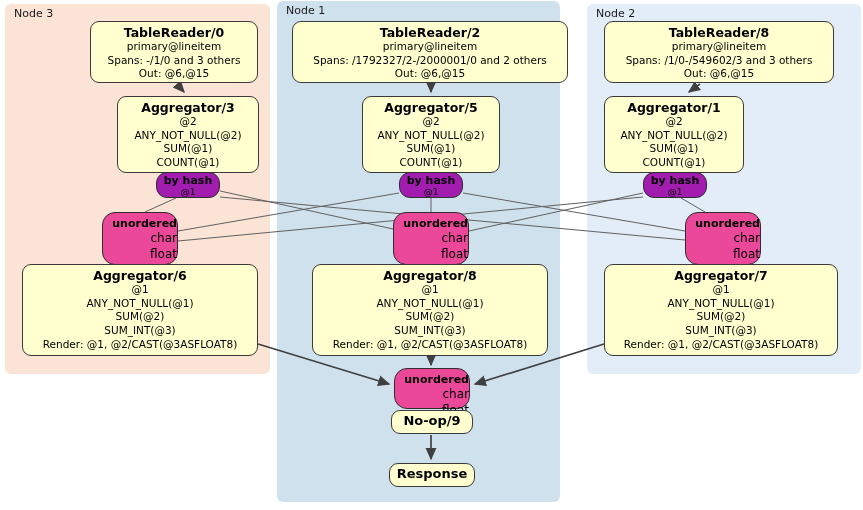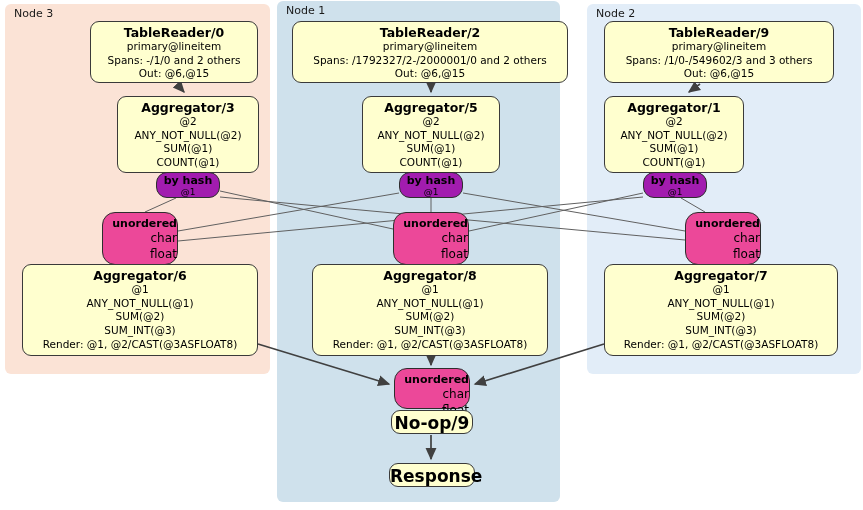--- a/index.html
+++ b/index.html
@@ -24,21 +24,21 @@
     text-align:center;box-sizing:border-box;z-index:4;color:#000;
   }
   .router .title{font-weight:bold;font-size:11px;line-height:1.15;padding-top:2px;}
   .router .detail{font-size:9px;line-height:1.1;}
   .sync{
     position:absolute;background:#ec4899;border:1px solid #2e2e2e;border-radius:13px;
     text-align:right;box-sizing:border-box;z-index:3;color:#000;
   }
   .sync .title{font-weight:bold;font-size:11px;line-height:1.2;padding-top:4px;}
   .sync .line{font-size:12px;line-height:1.35;}
-  .terminal .title{font-size:17px;}
+  .terminal .title{font-size:13px;}
 </style>
 </head>
 <body>
 
 <div class="canvas">
 
   <div class="region region-node3">
     <div class="region-label">Node 3</div>
   </div>
   <div class="region region-node1">
@@ -74,31 +74,31 @@
       <line x1="258" y1="344" x2="389" y2="384" marker-end="url(#arrow)"></line>
       <line x1="431" y1="357" x2="431" y2="365" marker-end="url(#arrow)"></line>
       <line x1="604" y1="344" x2="475" y2="384" marker-end="url(#arrow)"></line>
       <line x1="431" y1="435" x2="431" y2="459" marker-end="url(#arrow)"></line>
     </g>
   </svg>
 
   <div class="proc" style="left:90px;top:21px;width:168px;height:62px;">
     <div class="title">TableReader/0</div>
     <div class="line">primary@lineitem</div>
-    <div class="line">Spans: -/1/0 and 2 others</div>
+    <div class="line">Spans: -/1/0 and 3 others</div>
     <div class="line">Out: @6,@15</div>
   </div>
   <div class="proc" style="left:292px;top:21px;width:276px;height:62px;">
     <div class="title">TableReader/2</div>
     <div class="line">primary@lineitem</div>
     <div class="line">Spans: /1792327/2-/2000001/0 and 2 others</div>
     <div class="line">Out: @6,@15</div>
   </div>
   <div class="proc" style="left:604px;top:21px;width:230px;height:62px;">
-    <div class="title">TableReader/9</div>
+    <div class="title">TableReader/8</div>
     <div class="line">primary@lineitem</div>
     <div class="line">Spans: /1/0-/549602/3 and 3 others</div>
     <div class="line">Out: @6,@15</div>
   </div>
 
   <div class="proc" style="left:117px;top:96px;width:142px;height:77px;">
     <div class="title">Aggregator/3</div>
     <div class="line">@2</div>
     <div class="line">ANY_NOT_NULL(@2)</div>
     <div class="line">SUM(@1)</div>

